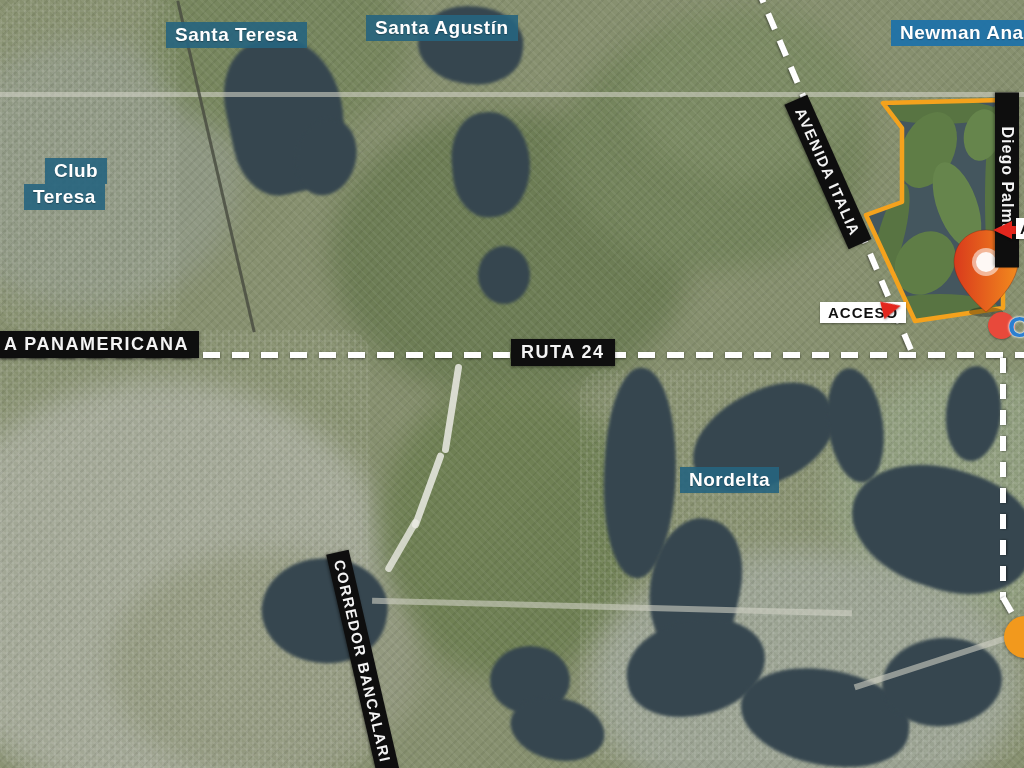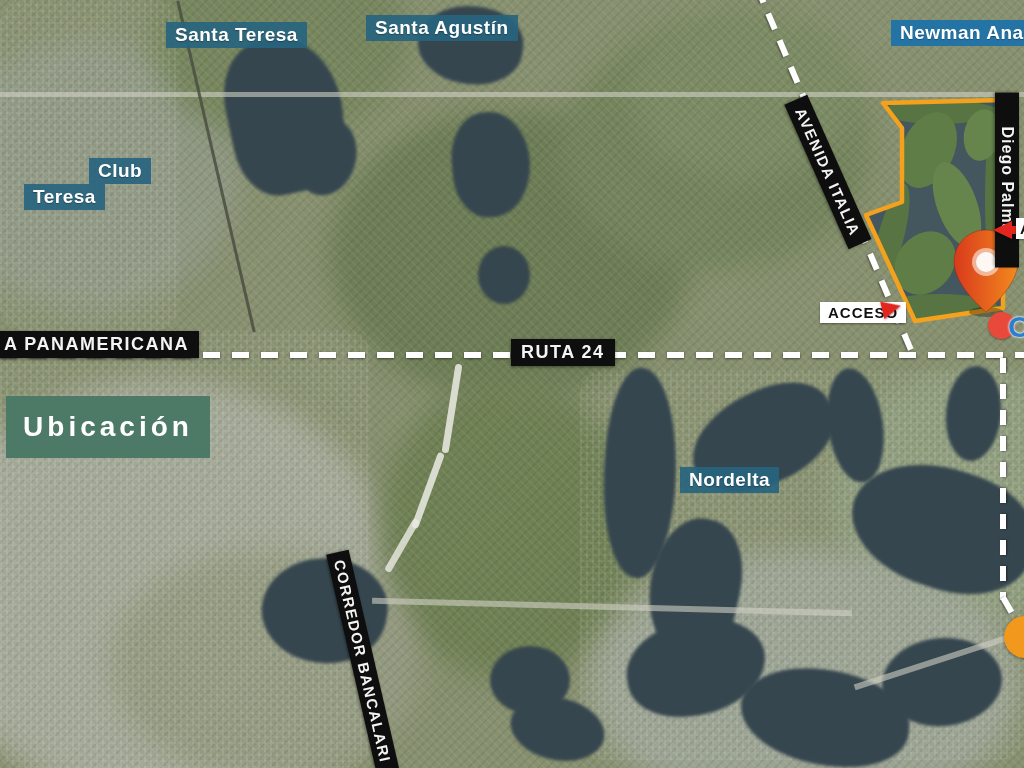--- a/index.html
+++ b/index.html
@@ -153,33 +153,30 @@
 
   <div class="lbl" style="left:366px;top:15px;">
     <span>Santa Agustín</span>
   </div>
   <div class="lbl" style="left:166px;top:22px;">
     <span>Santa Teresa</span>
   </div>
   <div class="lbl lbl-blue" style="left:891px;top:20px;">
     <span>Newman Ana</span>
   </div>
-  <div class="lbl" style="left:45px;top:158px;margin-left:44px;">
+  <div class="lbl" style="left:45px;top:158px;">
     <span>Club</span>
   </div>
   <div class="lbl" style="left:24px;top:184px;">
     <span>Teresa</span>
   </div>
   <div class="lbl" style="left:680px;top:467px;">
     <span>Nordelta</span>
   </div>
 
-  <div class="ubicacion">
-    <span>Ubicación</span>
-  </div>
 
   <div class="acceso" style="left:820px;top:302px;">
     <span>ACCESO</span>
   </div>
   <div class="arrow-r rot" style="left:882px;top:299px;transform:rotate(-14deg);"></div>
 
   <div class="arrow-l" style="left:993px;top:221px;"></div>
   <div class="abs" style="left:1011px;top:226px;width:13px;height:8px;background:#e3261d;"></div>
   <div class="acceso" style="left:1016px;top:218px;width:14px;overflow:hidden;padding:2px 0 2px 4px;">
     <span>ACCESO</span>

